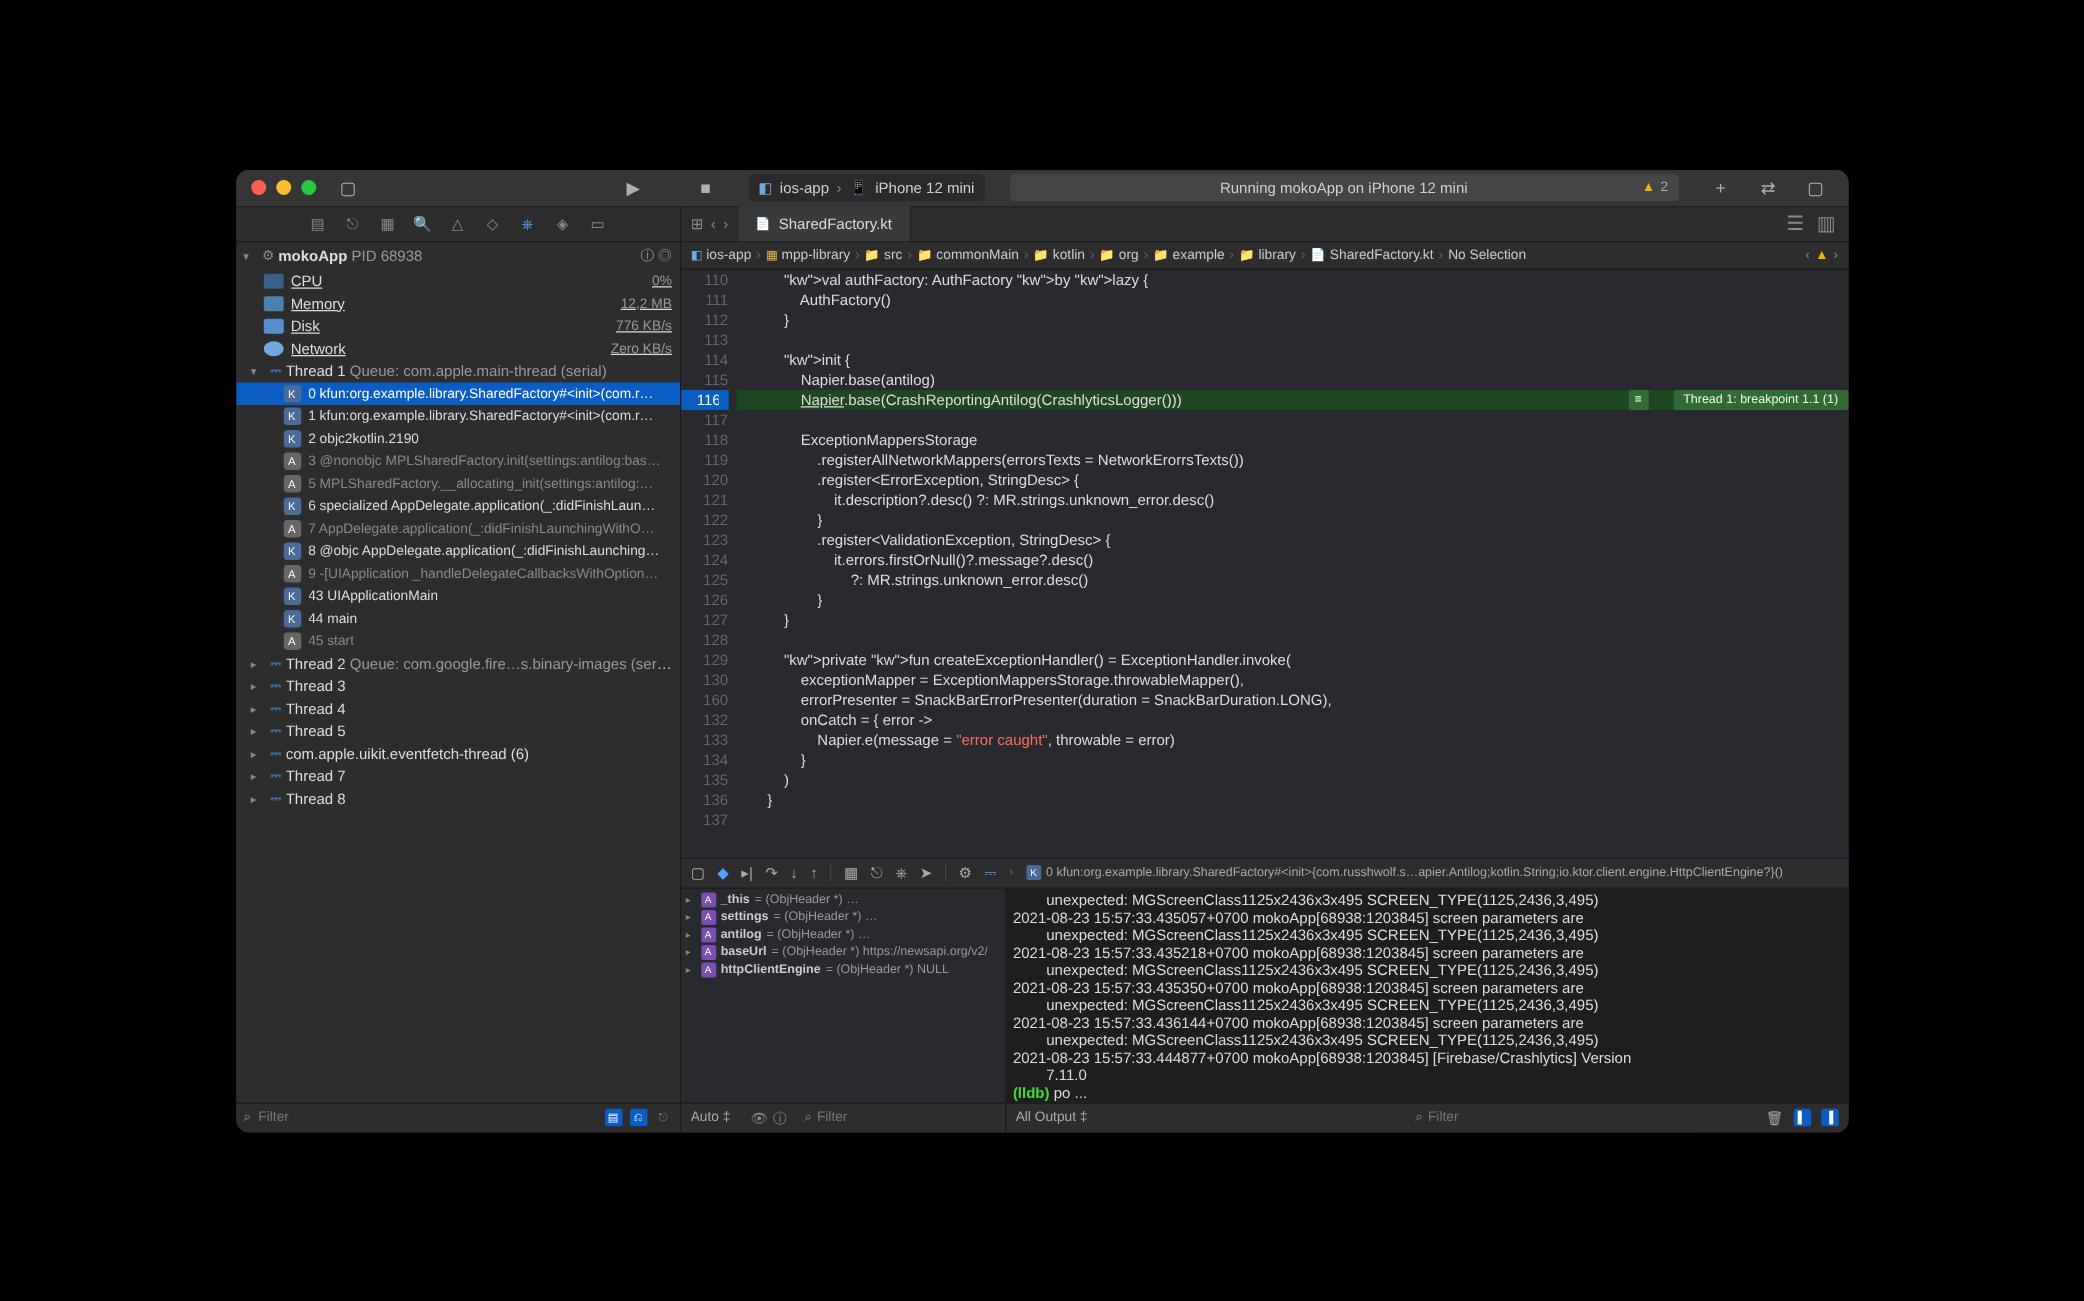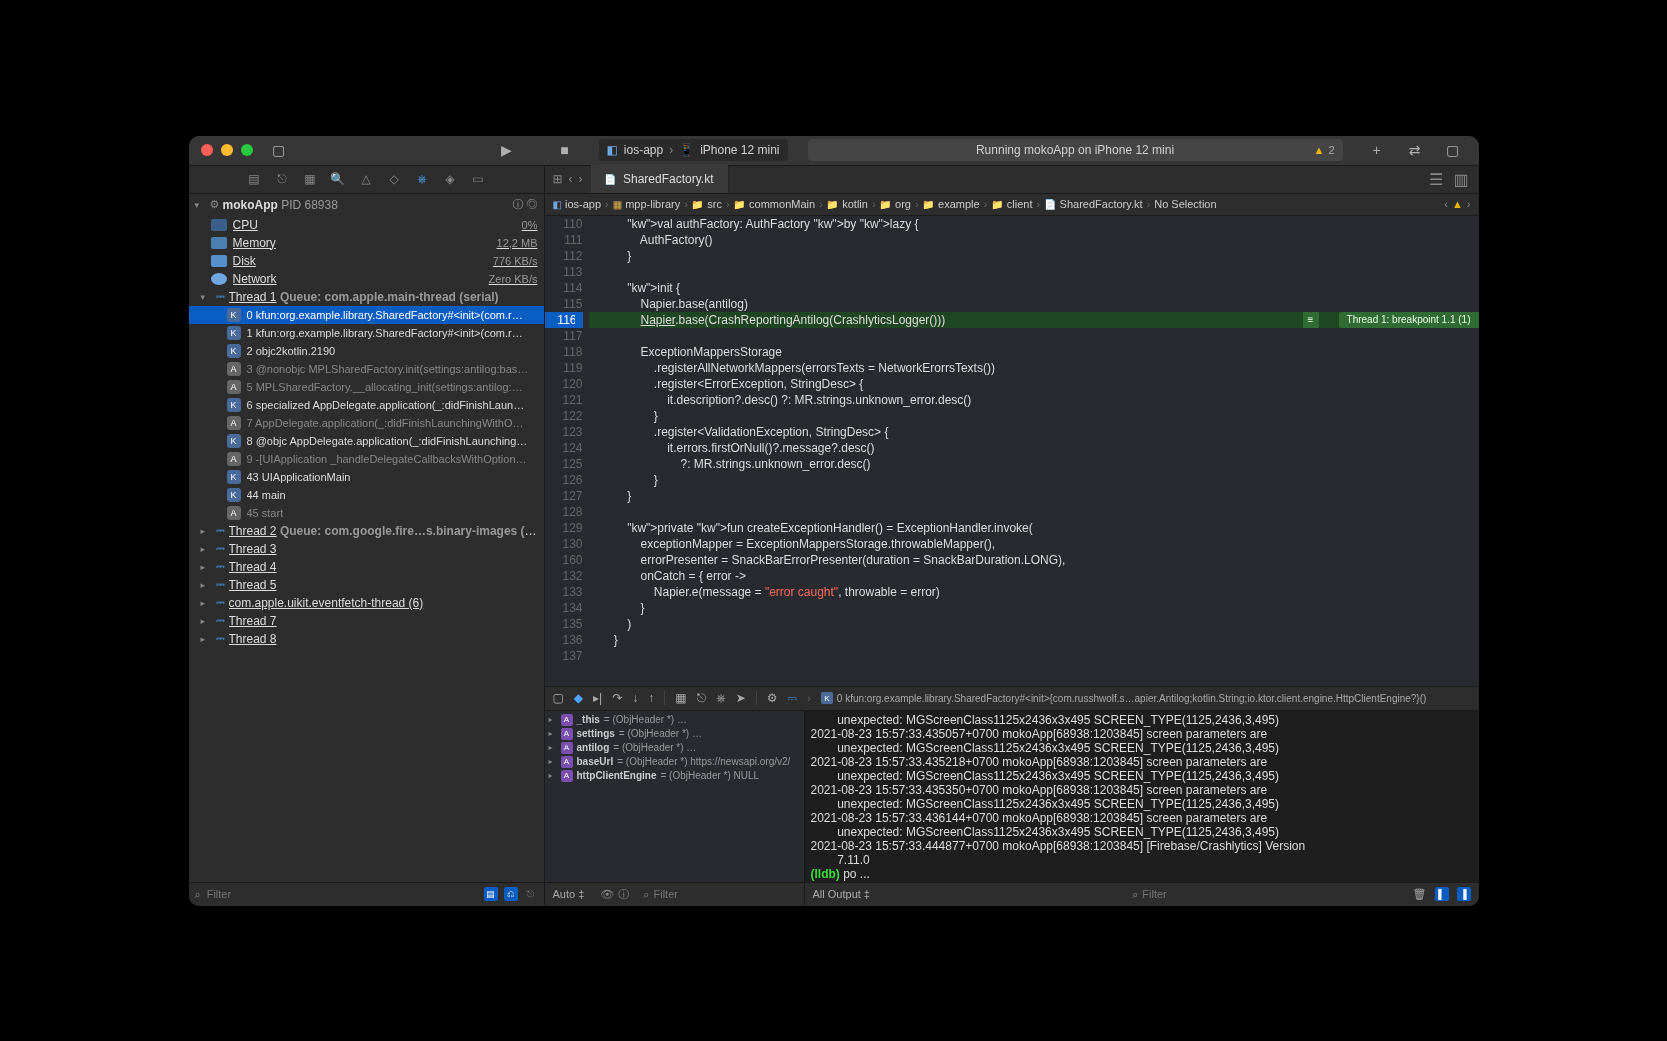--- a/index.html
+++ b/index.html
@@ -34,22 +34,22 @@
 .row .icon { width: 16px; text-align: center; color: #888; font-size: 11px; }
 .row .label { flex: 1; overflow: hidden; text-overflow: ellipsis; }
 .row .right { color: #999; font-size: 11px; }
 .row.header { height: 22px; font-weight: 500; }
 .row.gauge { padding-left: 22px; text-decoration: underline; }
 .gauge-ico { width: 16px; height: 12px; margin-right: 6px; display: inline-block; }
 .g-cpu { background: #3a5f8a; border-radius: 2px; }
 .g-mem { background: #4a7fb0; border-radius: 2px; }
 .g-disk { background: #5590cc; border-radius: 2px; }
 .g-net { background: #6fa8e0; border-radius: 50%; }
-.thread-label { font-weight: 500; text-decoration: underline; }
-.queue { color: #999; font-weight: 700; }
+.thread-label { font-weight: 500; }
+.queue { color: #999; font-weight: 400; }
 .frame { padding-left: 38px; height: 18px; display: flex; align-items: center; gap: 6px; overflow: hidden; }
 .frame .badge { width: 14px; height: 14px; border-radius: 3px; background: #4a6a9a; color: #fff; font-size: 9px; display: flex; align-items: center; justify-content: center; flex-shrink: 0; }
 .frame .badge.gray { background: #666; }
 .frame.sel { background: #0a5dc2; color: #fff; }
 .frame .txt { overflow: hidden; text-overflow: ellipsis; white-space: nowrap; font-size: 11px; }
 .frame.dim .txt { color: #888; }
 .navfilter { height: 24px; border-top: 1px solid #1a1a1a; display: flex; align-items: center; padding: 0 6px; gap: 6px; }
 .navfilter .fico { color: #888; font-size: 11px; }
 .navfilter input { flex: 1; background: transparent; border: none; color: #ccc; font-size: 11px; outline: none; }
 .navfilter .tog { width: 14px; height: 14px; border-radius: 2px; display: flex; align-items: center; justify-content: center; font-size: 9px; }
@@ -337,21 +337,21 @@
             <span>org</span>
           </span>
           <span class="chev">›</span>
         <span class="seg">
             <span class="fico" style="color:#6fa8e0">📁</span>
             <span>example</span>
           </span>
           <span class="chev">›</span>
         <span class="seg">
             <span class="fico" style="color:#6fa8e0">📁</span>
-            <span>client</span>
+            <span>library</span>
           </span>
           <span class="chev">›</span>
         <span class="seg">
             <span class="fico" style="color:#6fa8e0">📄</span>
             <span>SharedFactory.kt</span>
           </span>
           <span class="chev">›</span>
         <span class="seg">
             <span>No Selection</span>
           </span>

